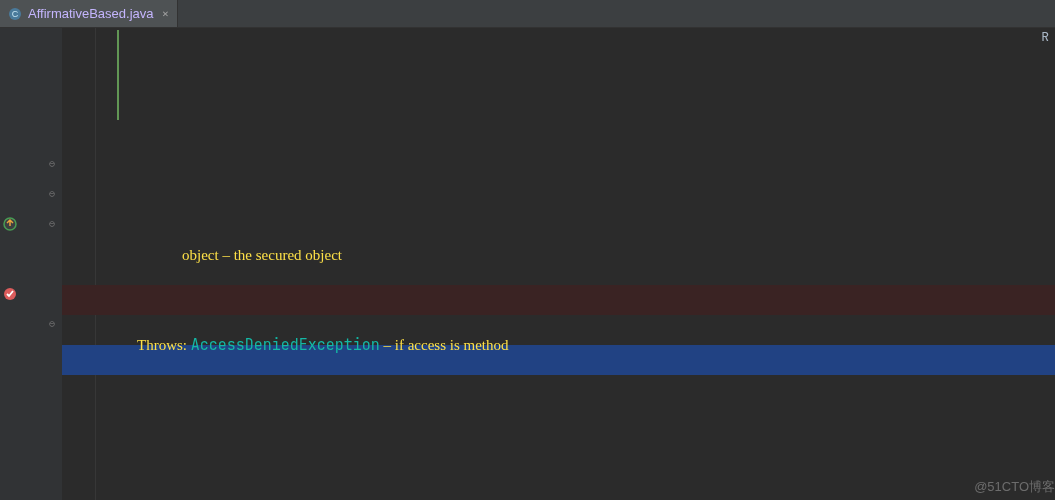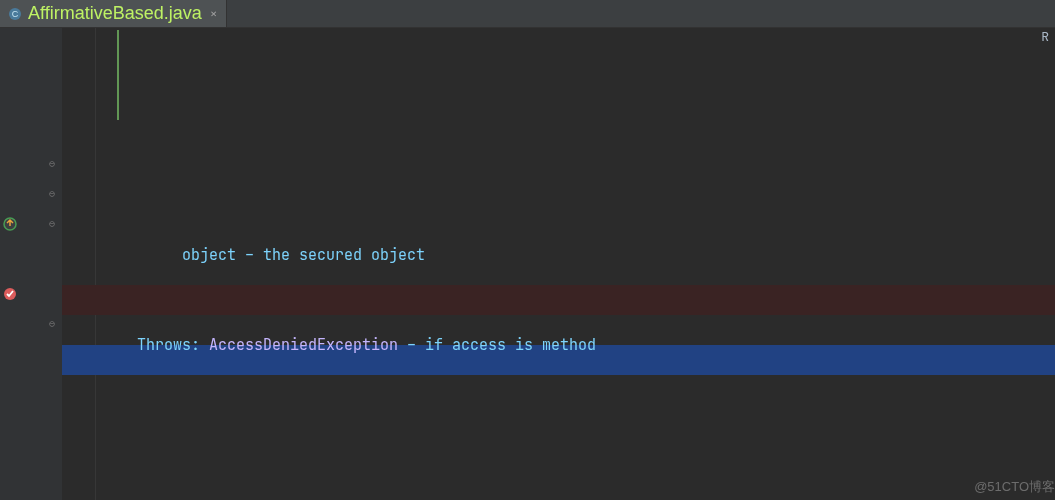--- a/index.html
+++ b/index.html
@@ -29,22 +29,22 @@
     border-right: 1px solid #323232;
   }
   .tab-icon {
     width: 14px;
     height: 14px;
     display: inline-flex;
     align-items: center;
     justify-content: center;
   }
   .tab-label {
-    color: #bef264;
-    font-size: 18px;
+    color: #c4b5fd;
+    font-size: 13px;
     font-family: -apple-system, 'Segoe UI', Arial, sans-serif;
   }
   .tab-close {
     color: #a0a0a0;
     font-size: 13px;
     cursor: pointer;
     margin-left: 2px;
   }
   .editor {
     position: relative;
@@ -109,22 +109,22 @@
     width: 1px;
     background: #373737;
     height: 100%;
   }
   .jdoc-bar {
     position: absolute;
     top: 0;
     width: 2px;
     background: #629755;
   }       
-  .jd { color: #7dd3fc; }       
-  .jlink { color: #c4b5fd; }
+  .jd { color: #fde047; font-family: Liberation Serif, serif; }       
+  .jlink { color: #14b8a6; }
   .watermark {
     position: absolute;
     right: 0;
     bottom: 4px;
     color: #888;
     font-size: 13px;
     font-family: Arial, sans-serif;
     opacity: 0.7;
   }
   .rmarker {

